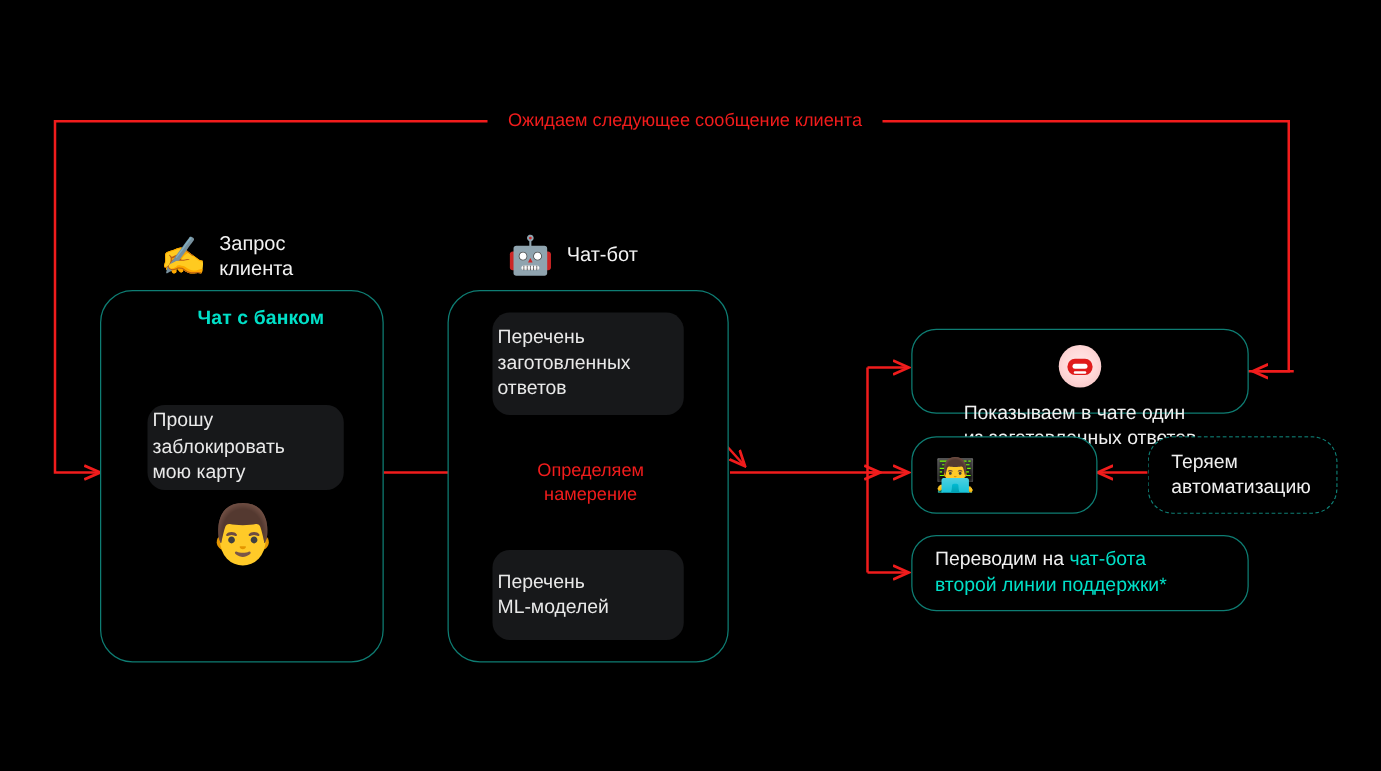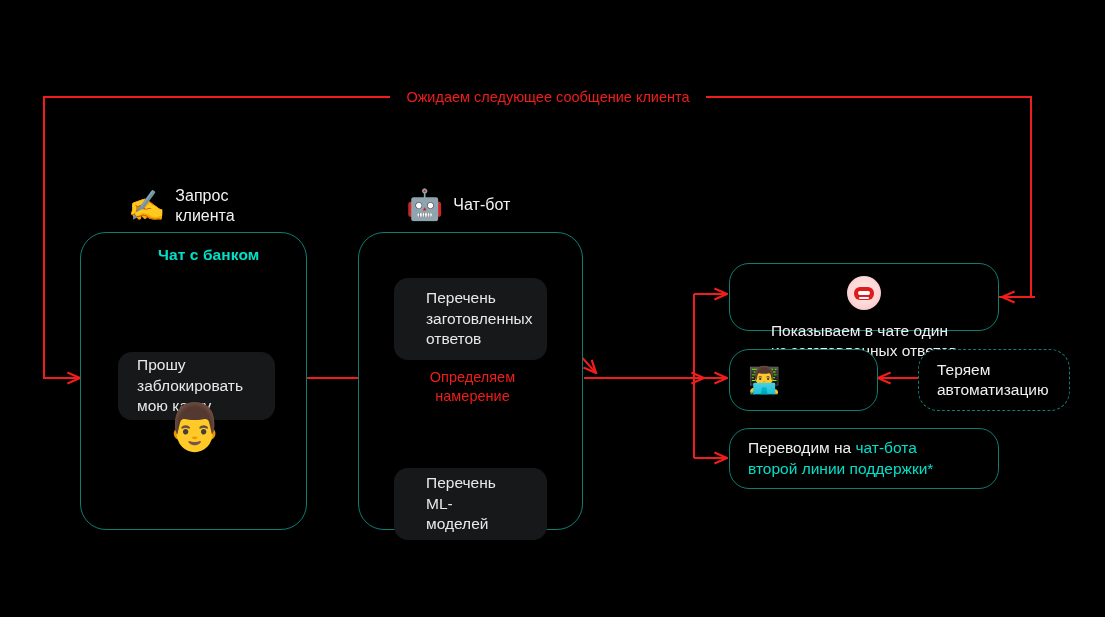--- a/index.html
+++ b/index.html
@@ -59,22 +59,21 @@
     white-space: pre-line;
   }
 
   
   .card {
     position: absolute;
     background: #17181a;
     border-radius: 14px;
     display: flex;
     align-items: center;
-    padding: 14px 32px;
-    margin-top: 28px;
+    padding: 14px 4px;
   }
   .card .ctext {
     font-size: 15.5px;
     line-height: 1.32;
     color: #e9e9e9;
     white-space: pre-line;
   }
 
   
   .obox {
@@ -182,21 +181,21 @@
   </div>
 
   <div class="hdr" style="left:406px; top:190px;">
     <span class="emoji">🤖</span>
     <span class="txt">Чат-бот</span>
   </div>
 
   <div class="panel" style="left:80px; top:232px; width:227px; height:298px;"></div>
   <div class="panel-title" style="left:158px; top:246px;">Чат с банком</div>
 
-  <div class="card" style="left:118px; top:324px; width:157px; height:68px;justify-content:flex-end;">
+  <div class="card" style="left:118px; top:324px; width:157px; height:68px;">
     <span class="ctext">Прошу
 заблокировать
 мою карту</span>
   </div>
   <div style="position:absolute; left:166px; top:404px; font-size:46px; line-height:1;">👨</div>
 
   <div class="panel" style="left:358px; top:232px; width:225px; height:298px;"></div>
 
   <div class="card" style="left:394px; top:250px; width:153px; height:82px;">
     <span class="ctext">Перечень

